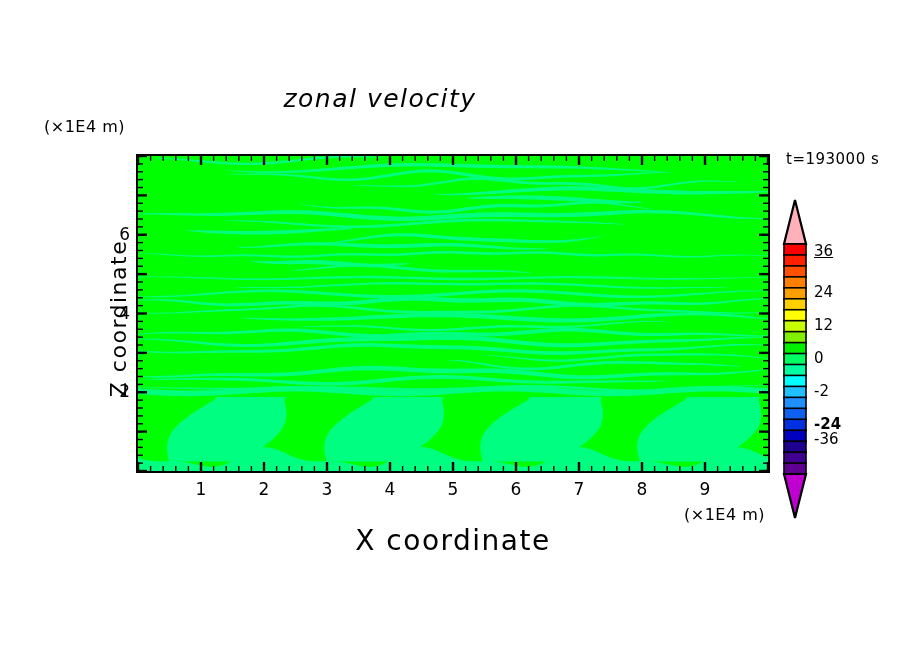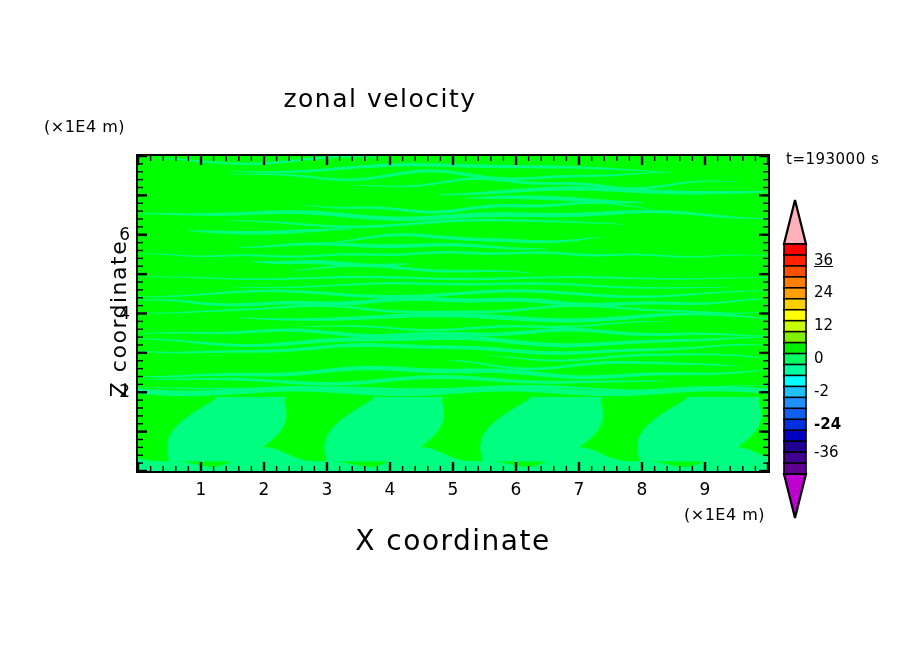--- a/index.html
+++ b/index.html
@@ -18,20 +18,21 @@
   .abs { position: absolute; }
 
   
   #plot-title {
     left: 0; top: 84px; width: 760px;
     text-align: center;
     font-size: 25px;
     letter-spacing: 1.5px;
     font-weight: 400;
     color: #000;
+    font-style: italic;
   }
   #yaxis-unit {
     left: 44px; top: 117px;
     font-size: 16px;
     letter-spacing: 0.5px;
   }
   #xaxis-unit {
     left: 684px; top: 505px;
     font-size: 16px;
     letter-spacing: 0.5px;
@@ -367,20 +368,20 @@
     <rect x="8" y="199.33333333333334" width="22" height="11.552380952380952" fill="#2090ff" stroke="#000" stroke-width="1.6"></rect>
     <rect x="8" y="210.28571428571428" width="22" height="11.552380952380952" fill="#1060f0" stroke="#000" stroke-width="1.6"></rect>
     <rect x="8" y="221.23809523809524" width="22" height="11.552380952380952" fill="#0030e0" stroke="#000" stroke-width="1.6"></rect>
     <rect x="8" y="232.1904761904762" width="22" height="11.552380952380952" fill="#0000c0" stroke="#000" stroke-width="1.6"></rect>
     <rect x="8" y="243.14285714285714" width="22" height="11.552380952380952" fill="#200090" stroke="#000" stroke-width="1.6"></rect>
     <rect x="8" y="254.0952380952381" width="22" height="11.552380952380952" fill="#400090" stroke="#000" stroke-width="1.6"></rect>
     <rect x="8" y="265.04761904761904" width="22" height="11.552380952380952" fill="#600090" stroke="#000" stroke-width="1.6"></rect>
     <path d="M8,276 L30,276 L19,320 Z" fill="#c000d0" stroke="#000" stroke-width="2.2" stroke-linejoin="miter"></path>
   </svg>
 <div id="cb-labels">
-    <div class="abs cb-label" style="top: 251px; text-decoration: underline;">36</div>
+    <div class="abs cb-label" style="top: 242px; text-decoration: underline;">36</div>
     <div class="abs cb-label" style="top: 283.286px;">24</div>
     <div class="abs cb-label" style="top: 316.143px;">12</div>
     <div class="abs cb-label" style="top: 349px;">0</div>
     <div class="abs cb-label" style="top: 381.857px;">-2</div>
     <div class="abs cb-label" style="top: 414.714px; font-weight: bold;">-24</div>
-    <div class="abs cb-label" style="top: 443px;">-36</div>
+    <div class="abs cb-label" style="top: 430px;">-36</div>
   </div>
 
 </body></html>

